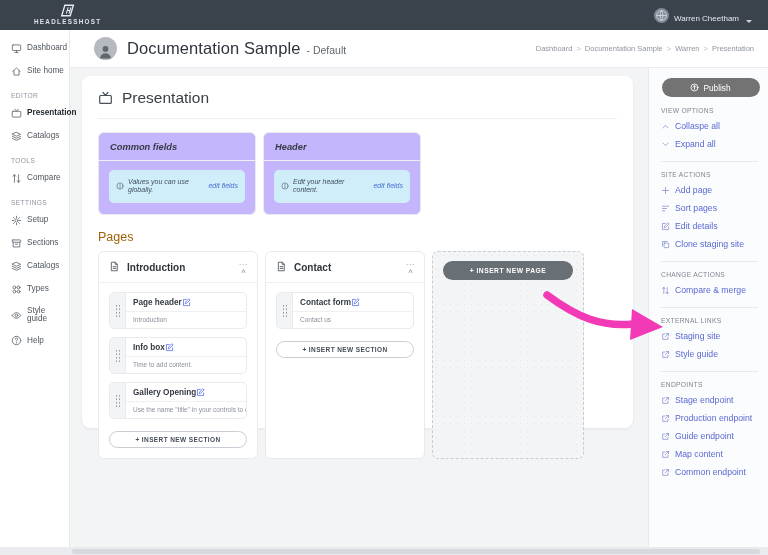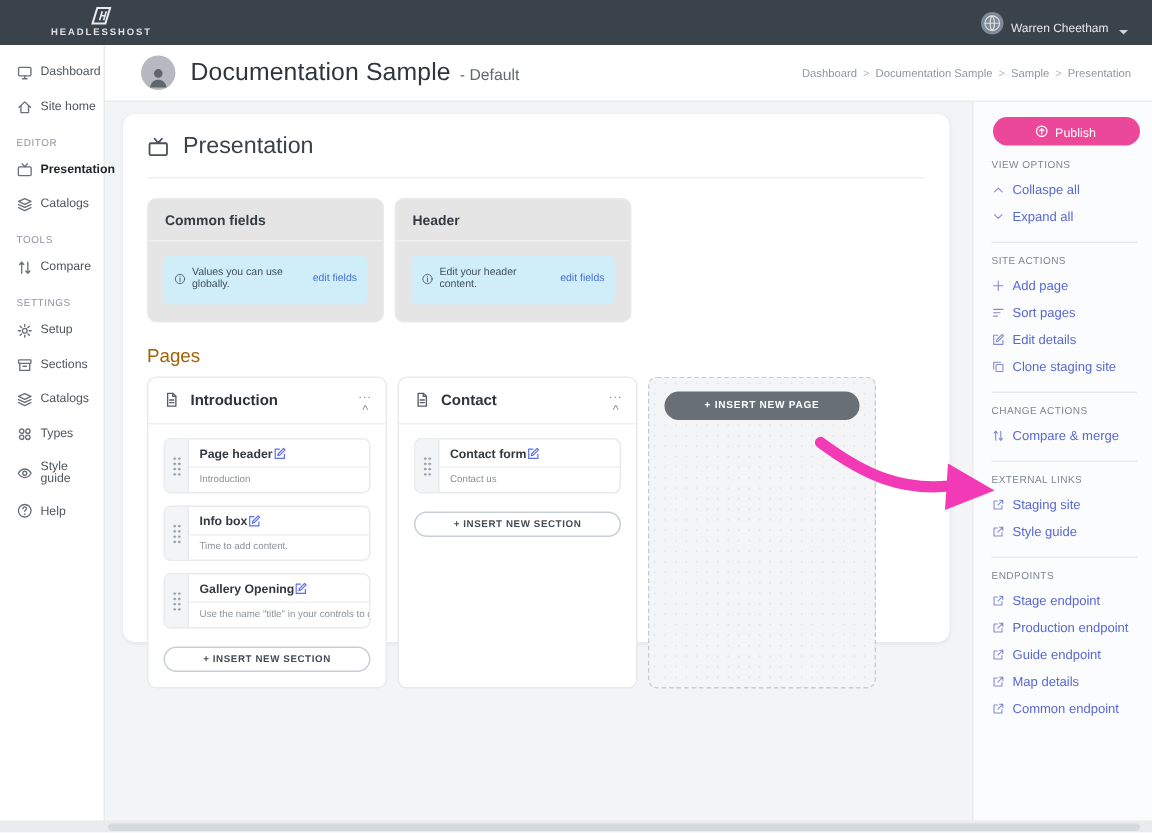--- a/index.html
+++ b/index.html
@@ -38,41 +38,41 @@
   .pavatar svg{width:17px;height:17px;}
   .htitle{font-size:16.5px;color:#2f353c;font-weight:500;letter-spacing:.1px;}
   .hsub{font-size:10.5px;color:#62686f;margin-left:6px;padding-top:3px;}
   .breadcrumb{margin-left:auto;font-size:7.5px;color:#8f96a0;display:flex;gap:4px;align-items:center;}
   .breadcrumb .sep{color:#b3b8bf;}
   .breadcrumb .crumb{cursor:pointer;}
 
   
   .rightbar{position:absolute;right:0;top:68px;width:120px;bottom:8px;background:#fbfcfd;
             border-left:1px solid #e8eaec;padding:10px 8px 0 12px;box-sizing:border-box;z-index:4;}
-  .publish{width:98px;height:19px;border-radius:10px;background:#ec4899;color:#fff;font-size:8.3px;
+  .publish{width:98px;height:19px;border-radius:10px;background:#737373;color:#fff;font-size:8.3px;
            display:flex;align-items:center;justify-content:center;gap:4px;margin:0 auto 10px;
            border:none;cursor:pointer;font-family:inherit;}
   .publish .ic{width:9px;height:9px;color:#fff;display:flex;}
   .rb-label{font-size:6.7px;color:#7e8692;letter-spacing:.3px;margin:9px 0 3px;}
   .rb-item{display:flex;align-items:flex-start;gap:5px;font-size:8.7px;color:#5a68d2;
            padding:4.5px 0;cursor:pointer;line-height:1;}
   .rb-item .ic{width:9px;height:9px;color:#848bd0;flex:none;display:flex;}
   .rb-divider{height:1px;background:#e8eaec;margin:8px 2px 2px 0;}
 
   
   .main{position:absolute;left:70px;top:68px;right:120px;bottom:8px;background:#f3f4f6;
         padding:8px 15px 0 12px;box-sizing:border-box;}
   .maincard{background:#fff;border-radius:8px;box-shadow:0 1px 3px rgba(25,35,50,.07);
             padding:13px 16px;height:352px;box-sizing:border-box;}
   .ptitle-row{display:flex;align-items:center;gap:9px;font-size:15.5px;color:#3a4148;}
   .ptitle-row .ic{width:15px;height:15px;color:#4a515a;display:flex;}
   .pdivider{height:1px;background:#edeff2;margin:11px 0 0;}
 
   .fields-row{display:flex;gap:7px;margin-top:13px;}
-  .fcard{width:158px;border:1px solid #e8eaed;border-radius:6px;background:#e5e5e5;box-sizing:border-box;}
+  .fcard{width:158px;border:1px solid #e8eaed;border-radius:6px;background:#c4b5fd;box-sizing:border-box;font-style:italic;}
   .fcard-title{font-size:9.3px;font-weight:bold;color:#343b43;padding:9px 11px 8px;
                border-bottom:1px solid #edeff2;}
   .fcard-info{margin:9px 10px 11px;background:#cfeefa;border-radius:5px;padding:8px 7px;
               font-size:7px;color:#41505c;display:flex;align-items:center;gap:4px;line-height:1.2;}
   .fcard-info .ic{width:8px;height:8px;color:#57636e;flex:none;display:flex;}
   .fcard-info .link{color:#4a6fd4;cursor:pointer;white-space:nowrap;}
 
   .pages-h{font-size:12.5px;color:#a16207;margin:15px 0 7px;}
   .pages-row{display:flex;gap:7px;align-items:stretch;min-height:194px;}
   .pgcard{width:160px;border:1px solid #e8eaed;border-radius:6px;background:#fff;
@@ -253,21 +253,21 @@
         <path d="M2.8 14.5c.6-3.4 2.7-4.9 5.2-4.9s4.6 1.5 5.2 4.9z" fill="#5f666d"></path>
       </svg>
     </span>
     <span class="htitle">Documentation Sample</span>
     <span class="hsub">- Default</span>
     <div class="breadcrumb" id="breadcrumb">
         <span class="crumb">Dashboard</span>
         <span class="sep">&gt;</span>
         <span class="crumb">Documentation Sample</span>
         <span class="sep">&gt;</span>
-        <span class="crumb">Sample</span>
+        <span class="crumb">Warren</span>
         <span class="sep">&gt;</span>
         <span class="crumb">Presentation</span>
       </div>
   </div>
 
   <div class="main">
     <div class="maincard">
       <div class="ptitle-row">
         <span class="ic">
           <svg viewBox="0 0 16 16" fill="none" stroke="currentColor" stroke-width="1.3" stroke-linecap="round" stroke-linejoin="round">
@@ -546,21 +546,21 @@
           </span>
           <span>Guide endpoint</span>
         </div>
         <div class="rb-item">
           <span class="ic">
             <svg viewBox="0 0 16 16" fill="none" stroke="currentColor" stroke-width="1.3" stroke-linecap="round" stroke-linejoin="round">
               <path d="M7 3.6H3v9.4h9.4V9"></path>
               <path d="M9.6 2.6H13.4V6.4M13.4 2.6L7.6 8.4"></path>
             </svg>
           </span>
-          <span>Map details</span>
+          <span>Map content</span>
         </div>
         <div class="rb-item">
           <span class="ic">
             <svg viewBox="0 0 16 16" fill="none" stroke="currentColor" stroke-width="1.3" stroke-linecap="round" stroke-linejoin="round">
               <path d="M7 3.6H3v9.4h9.4V9"></path>
               <path d="M9.6 2.6H13.4V6.4M13.4 2.6L7.6 8.4"></path>
             </svg>
           </span>
           <span>Common endpoint</span>
         </div>

